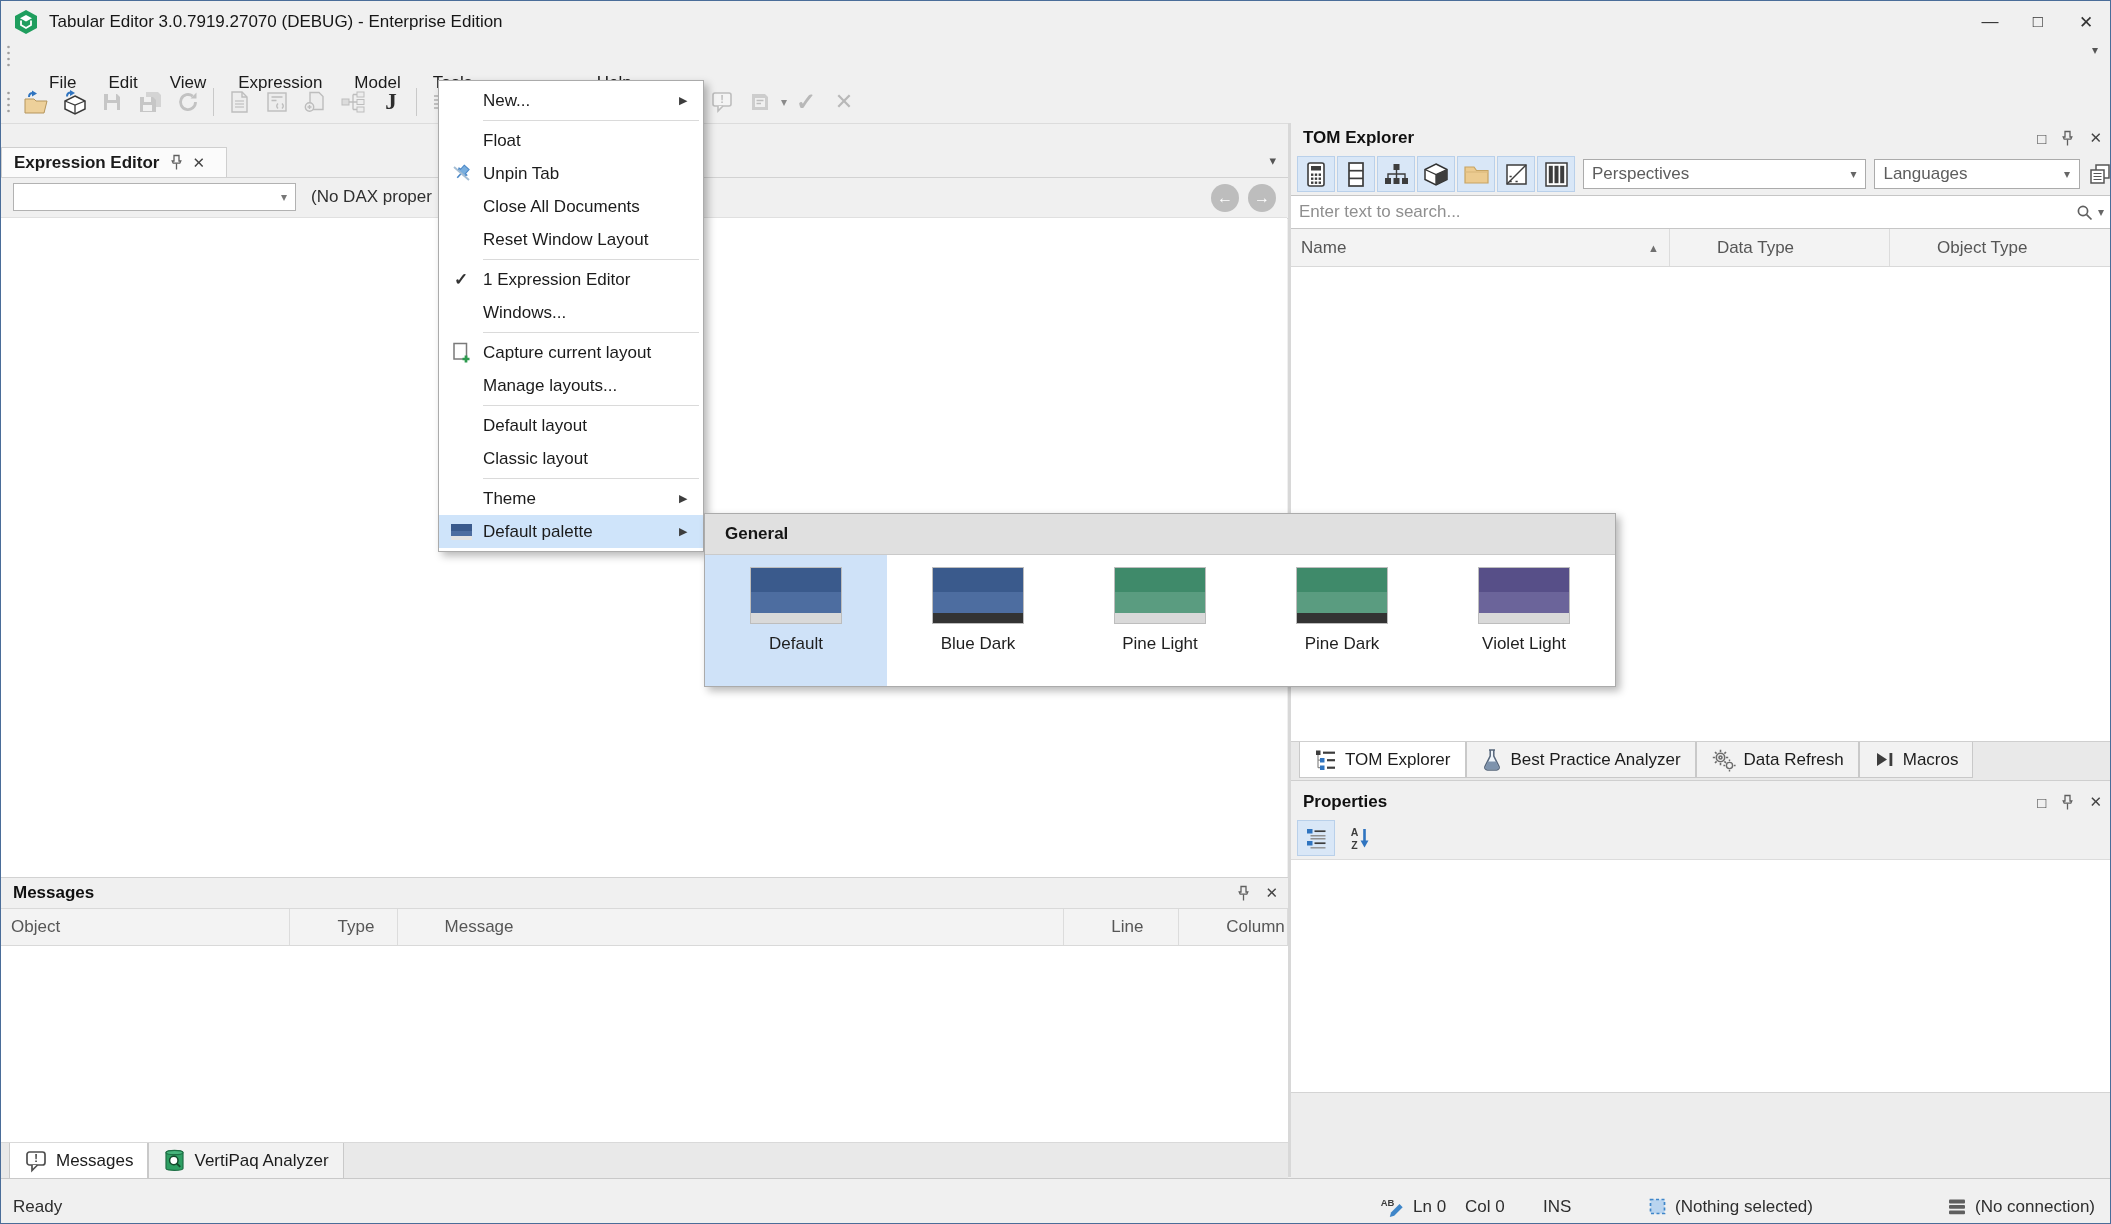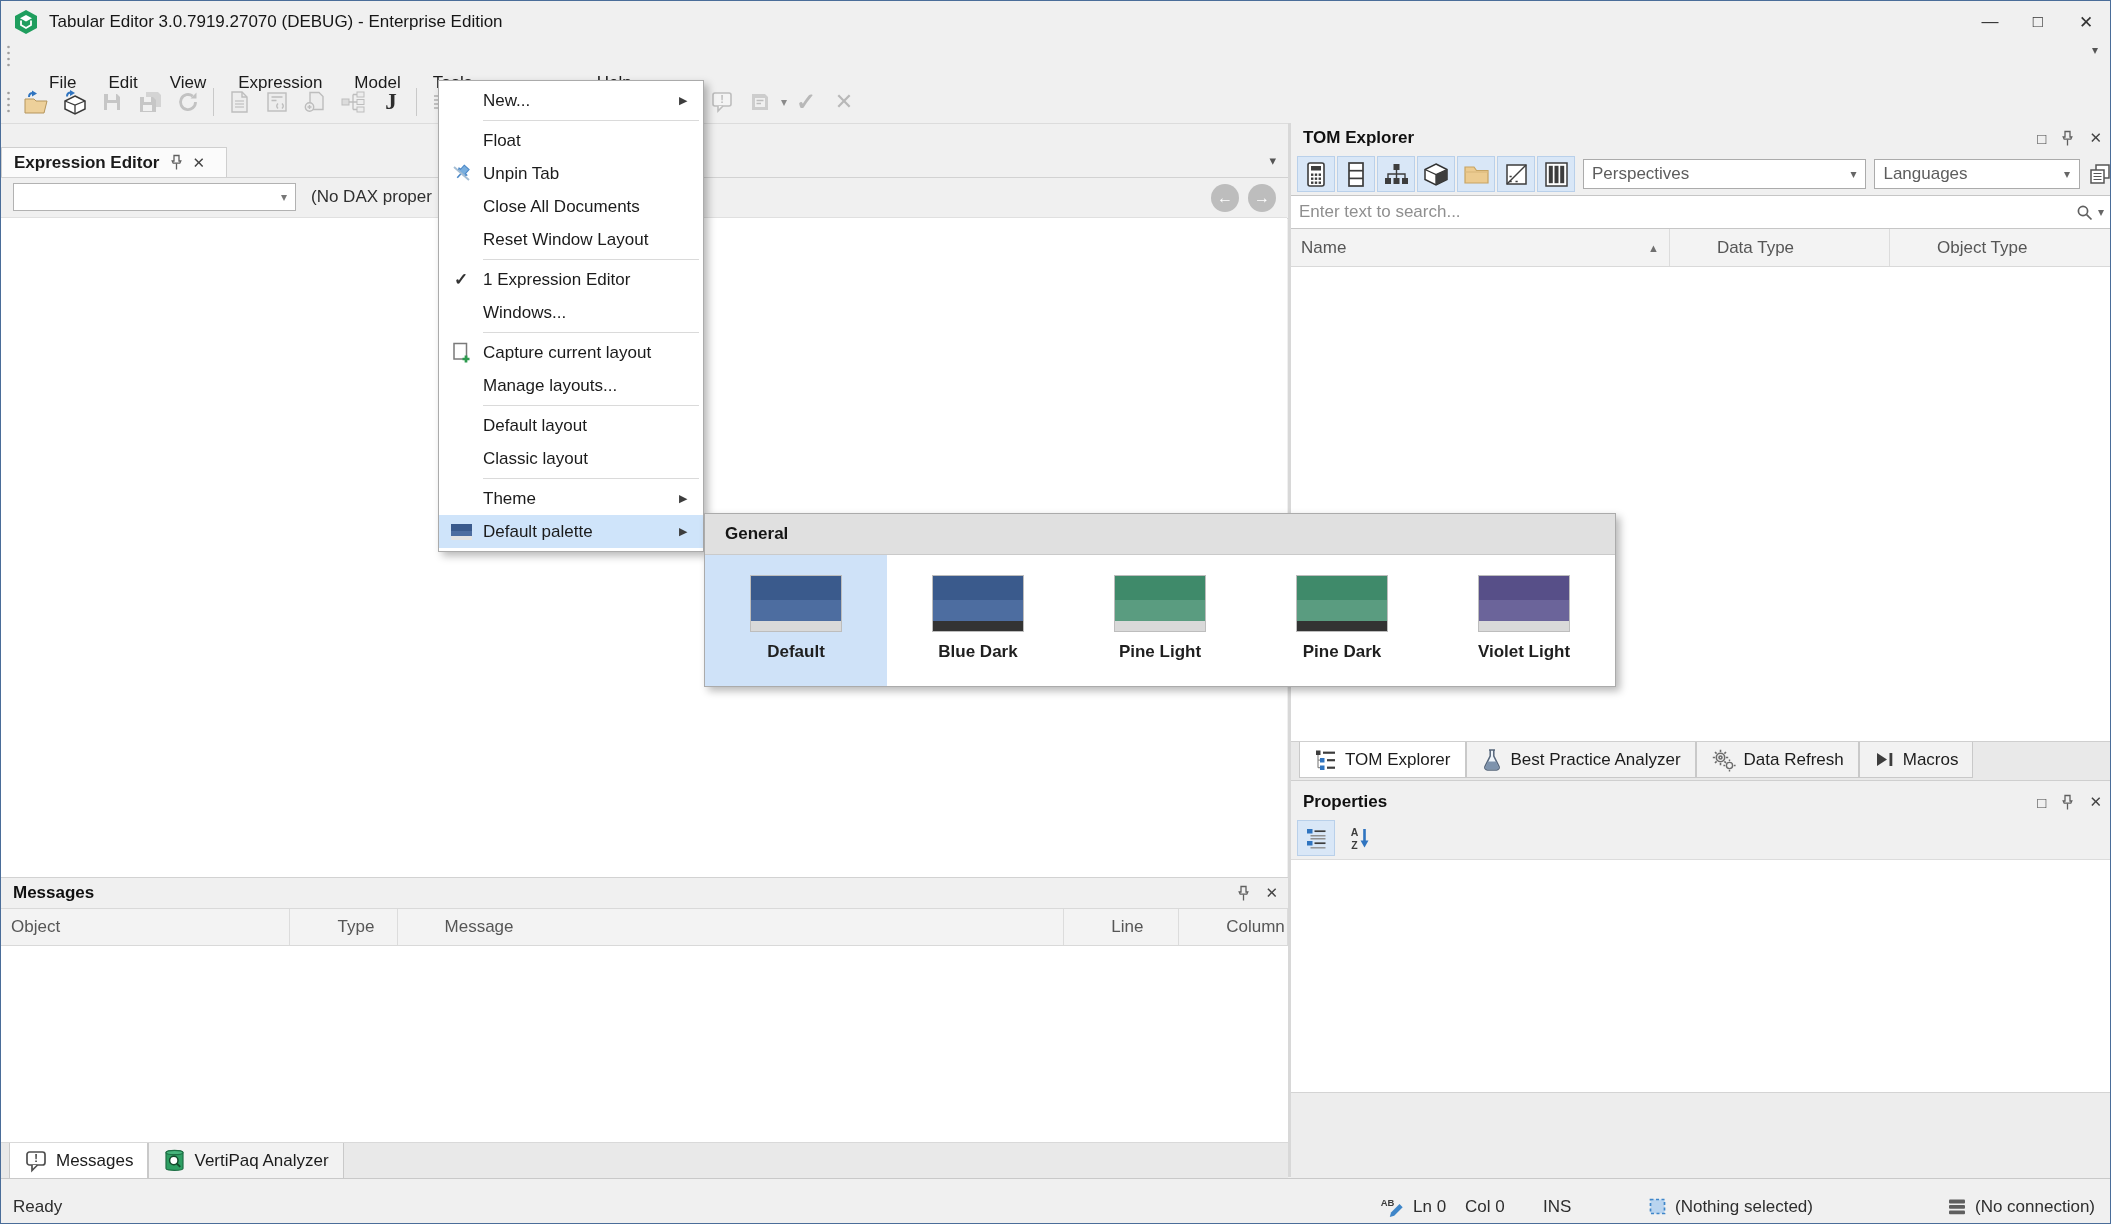--- a/index.html
+++ b/index.html
@@ -106,21 +106,21 @@
   .wm-sep{height:7px;display:flex;align-items:center;}
   .wm-sep i{display:block;height:1px;background:#dadada;margin-left:44px;margin-right:4px;flex:1;}
   .wm-check{font-size:17px;font-weight:bold;color:#333;}
 
   
   #palmenu{position:absolute;left:703px;top:512px;width:912px;background:#f4f4f4;border:1px solid #ababab;
            box-shadow:4px 4px 8px rgba(0,0,0,.28);z-index:21;box-sizing:border-box;}
   #pal-header{height:40px;background:#e0e0e0;border-bottom:1px solid #cacaca;display:flex;align-items:center;
               font-weight:bold;padding-left:20px;color:#161616;}
   #pal-cells{display:flex;height:131px;background:#fff;}
-  .pal-cell{flex:1;display:flex;flex-direction:column;align-items:center;padding-top:20px;box-sizing:border-box;font-weight:bold;}
+  .pal-cell{flex:1;display:flex;flex-direction:column;align-items:center;padding-top:12px;box-sizing:border-box;}
   .pal-cell.sel{background:#cfe2f8;}
   .pal-swatch{width:92px;height:57px;border:1px solid #bdbdbd;box-sizing:border-box;display:flex;flex-direction:column;}
   .pal-swatch i{display:block;}
   .pal-label{margin-top:10px;color:#1f1f1f;}
 </style>
 </head>
 <body>
 
 <div id="app">
 

